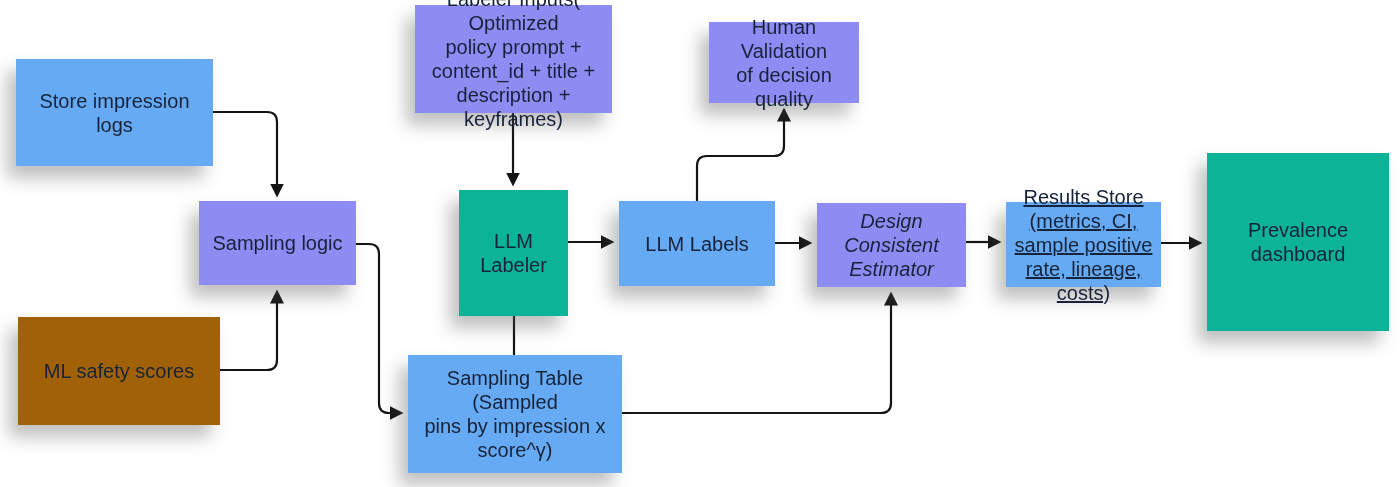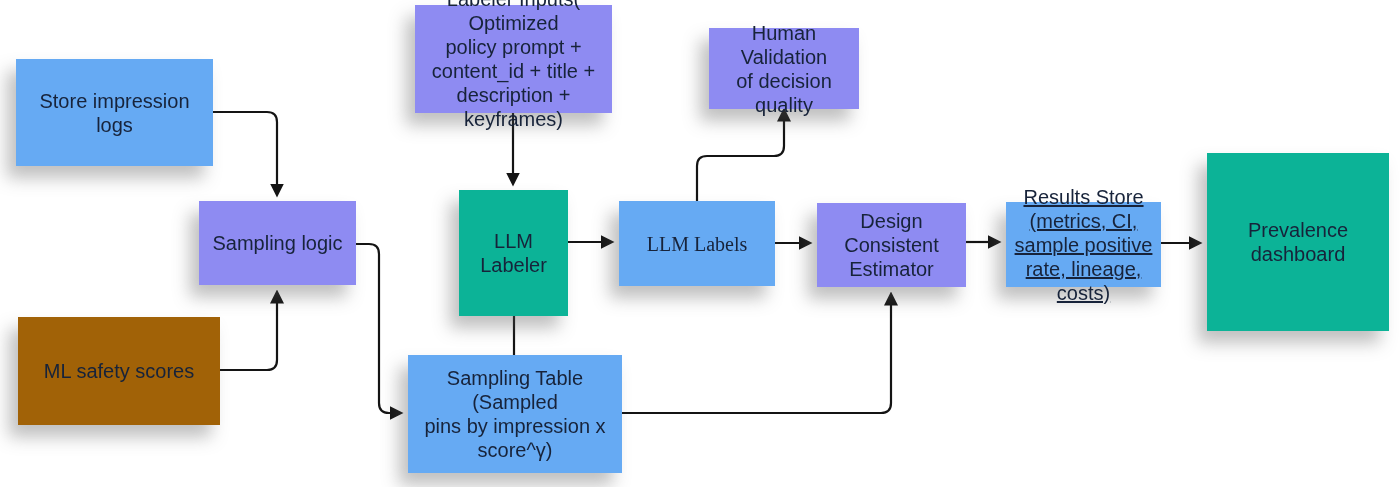--- a/index.html
+++ b/index.html
@@ -30,22 +30,22 @@
     box-shadow: -9px 12px 16px rgba(90, 90, 90, 0.38);
   }
   .node .label { white-space: pre-line; padding: 2px 6px; }
 
   
   .n-user-impression-logs   { left: 16px;   top: 59px;  width: 197px; height: 107px; }
   .n-ml-safety-scores       { left: 18px;   top: 317px; width: 202px; height: 108px; }
   .n-sampling-logic         { left: 199px;  top: 201px; width: 157px; height: 84px; }
   .n-labeler-inputs         { left: 415px;  top: 5px;   width: 197px; height: 108px; }
   .n-llm-labeler            { left: 459px;  top: 190px; width: 109px; height: 126px; }
-  .n-human-validation       { left: 709px;  top: 28px;  width: 150px; height: 81px; }
-  .n-llm-labels             { left: 619px;  top: 201px; width: 156px; height: 85px; font-family: Liberation Serif, serif; }
+  .n-human-validation       { left: 709px;  top: 22px;  width: 150px; height: 81px; }
+  .n-llm-labels             { left: 619px;  top: 201px; width: 156px; height: 85px; }
   .n-design-estimator       { left: 817px;  top: 203px; width: 149px; height: 84px; }
   .n-results-store          { left: 1006px; top: 202px; width: 155px; height: 85px; text-decoration: underline; }
   .n-prevalence-dashboard   { left: 1207px; top: 153px; width: 182px; height: 178px; }
   .n-sampling-table         { left: 408px;  top: 355px; width: 214px; height: 118px; }
 
   .edge { fill: none; stroke: #141414; stroke-width: 2.2px; }
 </style>
 </head>
 <body>
 
@@ -95,21 +95,21 @@
 
   <div class="node n-human-validation" style="background-color: rgb(142, 139, 242);">
     <span class="label">Human Validation
 of decision quality</span>
   </div>
 
   <div class="node n-llm-labels" style="background-color: rgb(102, 170, 243);">
     <span class="label">LLM Labels</span>
   </div>
 
-  <div class="node n-design-estimator" style="background-color: rgb(142, 139, 242);">
+  <div class="node n-design-estimator" style="background-color: rgb(142, 139, 242); font-style: italic;">
     <span class="label">Design Consistent
 Estimator</span>
   </div>
 
   <div class="node n-results-store" style="background-color: rgb(102, 170, 243);">
     <span class="label">Results Store
 (metrics, CI,
 sample positive
 rate, lineage, costs)</span>
   </div>

